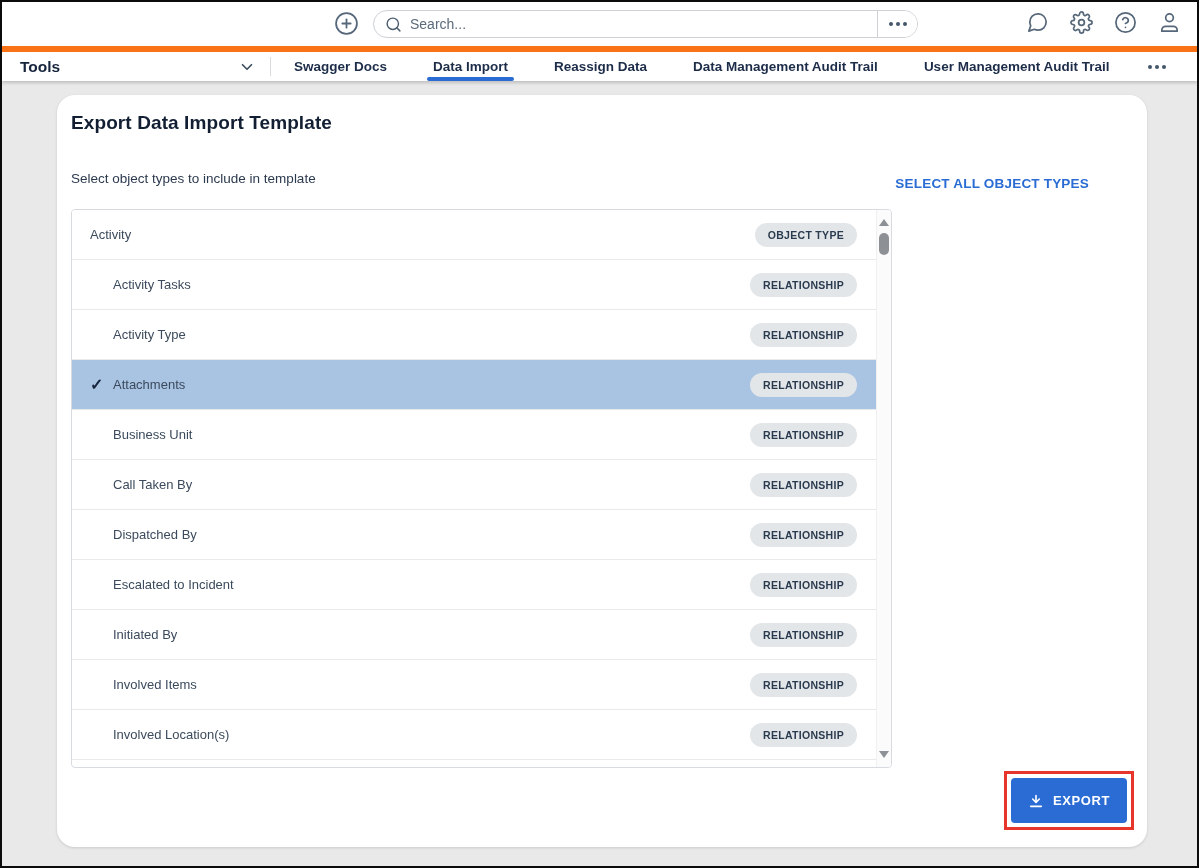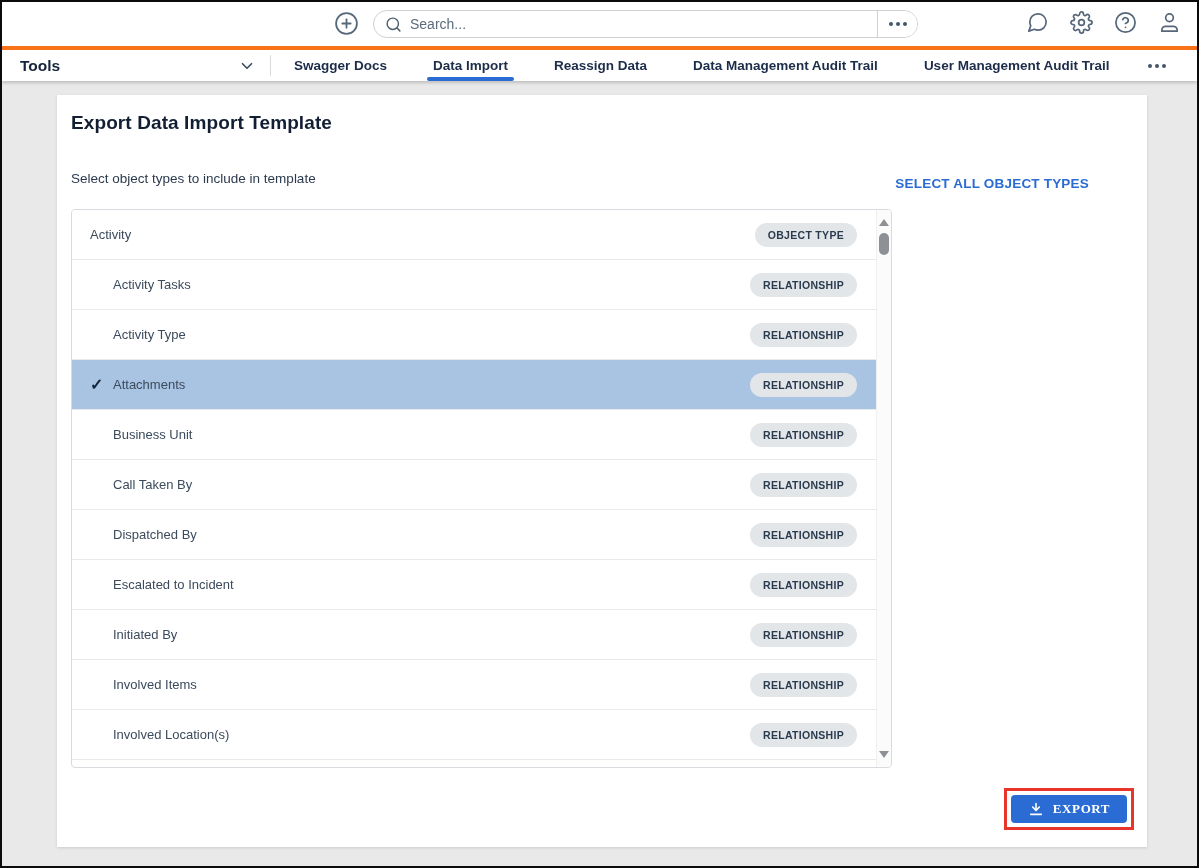--- a/index.html
+++ b/index.html
@@ -21,33 +21,33 @@
   .search { position:absolute; left:371px; top:8px; width:545px; height:28px; border:1px solid #cdd1d5; border-radius:14px; display:flex; align-items:center; background:#fff; overflow:hidden; }
   .search-icon-wrap { margin-left:11px; color:#4c5d6e; display:flex; }
   .search input { flex:1; border:none; outline:none; margin-left:8px; font-size:14px; color:#33424f; font-family:inherit; background:transparent; }
   .search input::placeholder { color:#5b6b7b; opacity:1; }
   .search-more { width:40px; height:100%; border-left:1px solid #cdd1d5; display:flex; align-items:center; justify-content:center; gap:3px; cursor:pointer; background:#fff; border-top:none; border-bottom:none; border-right:none; }
   .dot { width:4px; height:4px; border-radius:50%; background:#44566a; }
   .topbar-icons { position:absolute; right:16px; top:10px; display:flex; gap:20px; color:var(--icon-slate); }
   .tb-icon { width:24px; height:24px; cursor:pointer; display:flex; align-items:center; justify-content:center; background:none; border:none; color:var(--icon-slate); }
 
   
-  .navbar { position:absolute; top:44px; left:0; right:0; height:35px; background:#fff; border-top:4px solid #f97316; box-shadow:0 2px 3px rgba(0,0,0,0.18); z-index:2; }
+  .navbar { position:absolute; top:44px; left:0; right:0; height:35px; background:#fff; border-top:6px solid #f97316; box-shadow:0 2px 3px rgba(0,0,0,0.18); z-index:2; }
   .tools { position:absolute; left:0; top:0; height:100%; width:268px; display:flex; align-items:center; padding:0 14px 0 18px; cursor:pointer; }
   .tools-label { font-size:15.5px; font-weight:700; color:var(--text-dark); flex:1; }
   .tools-chevron { color:#3c4c60; display:flex; }
   .nav-divider { position:absolute; left:268px; top:5px; bottom:5px; width:1px; background:#d9dcde; }
   .tabs { position:absolute; left:269px; right:0; top:0; height:100%; display:flex; align-items:stretch; }
   .tab { position:relative; display:flex; align-items:center; padding:0 23px; font-size:13.5px; font-weight:700; color:#1c2c49; cursor:pointer; white-space:nowrap; }
   .tab.active::after { content:""; position:absolute; left:17px; right:17px; bottom:0; height:4px; background:var(--accent); border-radius:2px; }
   .tab-overflow { display:flex; align-items:center; gap:3px; padding:0 16px; cursor:pointer; background:none; border:none; }
 
   
   .main { position:absolute; top:79px; left:0; right:0; bottom:0; background:#e9e9e9; }
-  .card { position:absolute; left:55px; top:14px; width:1090px; height:752px; background:#fff; border-radius:0; box-shadow:0 1px 3px rgba(0,0,0,0.13); }
+  .card { position:absolute; left:55px; top:14px; width:1090px; height:752px; background:#fff; border-radius:18px; box-shadow:0 1px 3px rgba(0,0,0,0.13); }
   .card-title { position:absolute; left:14px; top:17px; font-size:19px; font-weight:700; color:#121f33; letter-spacing:0.1px; }
   .card-subtitle { position:absolute; left:14px; top:76px; font-size:13.5px; color:#2c3a4e; }
   .select-all { position:absolute; right:58px; top:81px; font-size:13.5px; font-weight:700; color:var(--accent); letter-spacing:0.2px; cursor:pointer; background:none; border:none; font-family:inherit; }
 
   
   .list { position:absolute; left:14px; top:114px; width:821px; height:559px; border:1px solid #d7dade; border-radius:4px; background:#fff; display:flex; overflow:hidden; }
   .rows { flex:1; }
   .row { position:relative; height:50px; display:flex; align-items:center; border-bottom:1px solid #e7e9eb; padding-right:19px; cursor:pointer; background:#fff; }
   .row.selected { background:var(--selected-row); }
   .row-label { font-size:13px; color:#3b4a5c; margin-left:18px; }
@@ -56,21 +56,21 @@
   .check { position:absolute; left:18px; top:50%; transform:translateY(-50%); font-size:16px; font-weight:700; color:#16253a; line-height:1; }
 
   
   .scrollbar { width:15px; position:relative; background:#fbfbfb; border-left:1px solid #f0f0f0; }
   .scroll-up { position:absolute; top:9px; left:50%; transform:translateX(-50%); width:0; height:0; border-left:5px solid transparent; border-right:5px solid transparent; border-bottom:7px solid #8d9196; cursor:pointer; }
   .scroll-thumb { position:absolute; top:23px; left:2px; width:10px; height:22px; border-radius:5px; background:#8d9196; cursor:pointer; }
   .scroll-down { position:absolute; bottom:9px; left:50%; transform:translateX(-50%); width:0; height:0; border-left:5px solid transparent; border-right:5px solid transparent; border-top:7px solid #8d9196; cursor:pointer; }
 
   
   .export-wrap { position:absolute; right:13px; bottom:17px; border:3px solid var(--highlight-red); padding:4px; }
-  .export-btn { width:116px; height:28px; background:var(--accent); color:#fff; border:none; border-radius:4px; font-weight:700; font-size:13px; letter-spacing:0.6px; display:flex; align-items:center; justify-content:center; gap:9px; cursor:pointer; font-family:Liberation Serif, serif; }
+  .export-btn { width:116px; height:45px; background:var(--accent); color:#fff; border:none; border-radius:4px; font-weight:700; font-size:13px; letter-spacing:0.6px; display:flex; align-items:center; justify-content:center; gap:9px; cursor:pointer; font-family:Liberation Sans, sans-serif; }
 </style>
 </head>
 <body>
 
 <div class="frame">
 
   <div class="topbar">
     <button class="plus-btn">
       <span>
         <svg width="25" height="25" viewBox="0 0 24 24" fill="none" stroke="currentColor" stroke-width="1.7" stroke-linecap="round" stroke-linejoin="round">

